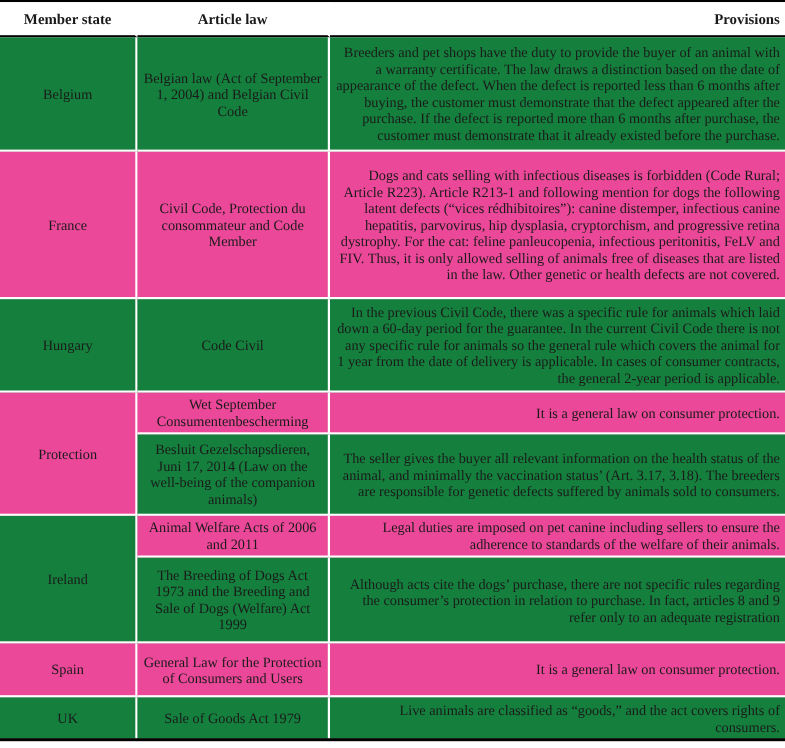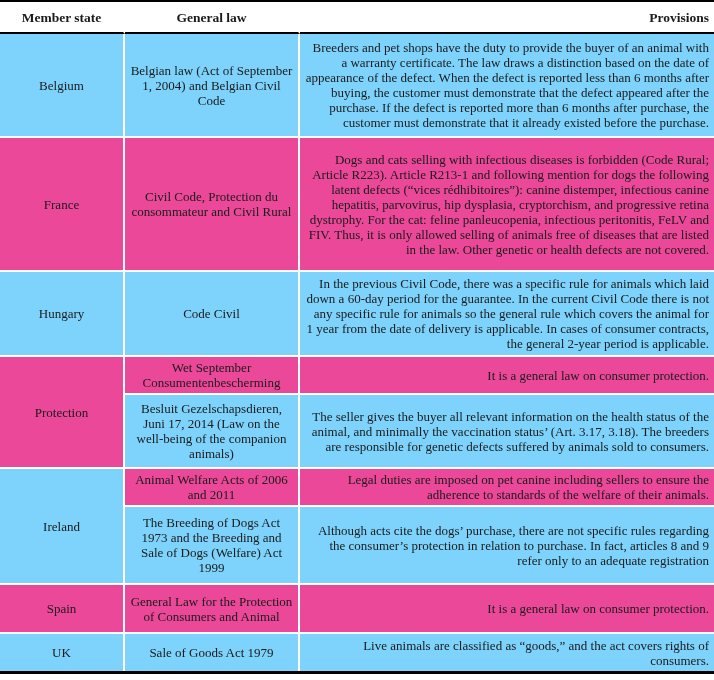--- a/index.html
+++ b/index.html
@@ -29,21 +29,21 @@
   }
   .law-table th {
     background: #ffffff;
     font-weight: bold;
     font-size: 13.5px;
     border-bottom: 2px solid #000000;
     height: 32px;
   }
   .law-table th:last-child, .law-table td:last-child { border-right: none; text-align: right; }
   .law-table tr.last-row td { border-bottom: none; }
-  td.shade-light { background: #7dd3fc; }
+  td.shade-light { background: #15803d; }
   td.shade-dark  { background: #ec4899; }
   tr.r-belgium  { height: 104px; }
   tr.r-france   { height: 134px; }
   tr.r-hungary  { height: 85px;  }
   tr.r-nl-a     { height: 36px;  }
   tr.r-nl-b     { height: 74px;  }
   tr.r-ie-a     { height: 35px;  }
   tr.r-ie-b     { height: 78px; padding-left: 20px;  }
   tr.r-spain    { height: 49px;  }
   tr.r-uk       { height: 37px;  }
@@ -53,33 +53,33 @@
 
 <table class="law-table">
   <colgroup>
     <col style="width:125px">
     <col style="width:175px">
     <col style="width:414px">
   </colgroup>
   <thead>
     <tr>
       <th>Member state</th>
-      <th>General law</th>
+      <th>Article law</th>
       <th>Provisions</th>
     </tr>
   </thead>
   <tbody>
     <tr class="r-belgium">
       <td class="shade-light">Belgium</td>
       <td class="shade-light">Belgian law (Act of September 1, 2004) and Belgian Civil Code</td>
       <td class="shade-light">Breeders and pet shops have the duty to provide the buyer of an animal with a warranty certificate. The law draws a distinction based on the date of appearance of the defect. When the defect is reported less than 6 months after buying, the customer must demonstrate that the defect appeared after the purchase. If the defect is reported more than 6 months after purchase, the customer must demonstrate that it already existed before the purchase.</td>
     </tr>
     <tr class="r-france">
       <td class="shade-dark">France</td>
-      <td class="shade-dark">Civil Code, Protection du consommateur and Civil Rural</td>
+      <td class="shade-dark">Civil Code, Protection du consommateur and Code Member</td>
       <td class="shade-dark">Dogs and cats selling with infectious diseases is forbidden (Code Rural; Article R223). Article R213-1 and following mention for dogs the following latent defects (“vices rédhibitoires”): canine distemper, infectious canine hepatitis, parvovirus, hip dysplasia, cryptorchism, and progressive retina dystrophy. For the cat: feline panleucopenia, infectious peritonitis, FeLV and FIV. Thus, it is only allowed selling of animals free of diseases that are listed in the law. Other genetic or health defects are not covered.</td>
     </tr>
     <tr class="r-hungary">
       <td class="shade-light">Hungary</td>
       <td class="shade-light">Code Civil</td>
       <td class="shade-light">In the previous Civil Code, there was a specific rule for animals which laid down a 60-day period for the guarantee. In the current Civil Code there is not any specific rule for animals so the general rule which covers the animal for 1 year from the date of delivery is applicable. In cases of consumer contracts, the general 2-year period is applicable.</td>
     </tr>
     <tr class="r-nl-a">
       <td class="shade-dark" rowspan="2">Protection</td>
       <td class="shade-dark">Wet September Consumentenbescherming</td>
@@ -93,21 +93,21 @@
       <td class="shade-light" rowspan="2">Ireland</td>
       <td class="shade-dark">Animal Welfare Acts of 2006 and 2011</td>
       <td class="shade-dark">Legal duties are imposed on pet canine including sellers to ensure the adherence to standards of the welfare of their animals.</td>
     </tr>
     <tr class="r-ie-b">
       <td class="shade-light">The Breeding of Dogs Act 1973 and the Breeding and Sale of Dogs (Welfare) Act 1999</td>
       <td class="shade-light">Although acts cite the dogs’ purchase, there are not specific rules regarding the consumer’s protection in relation to purchase. In fact, articles 8 and 9 refer only to an adequate registration</td>
     </tr>
     <tr class="r-spain">
       <td class="shade-dark">Spain</td>
-      <td class="shade-dark">General Law for the Protection of Consumers and Animal</td>
+      <td class="shade-dark">General Law for the Protection of Consumers and Users</td>
       <td class="shade-dark">It is a general law on consumer protection.</td>
     </tr>
     <tr class="r-uk last-row">
       <td class="shade-light">UK</td>
       <td class="shade-light">Sale of Goods Act 1979</td>
       <td class="shade-light">Live animals are classified as “goods,” and the act covers rights of consumers.</td>
     </tr>
   </tbody>
 </table>
 

